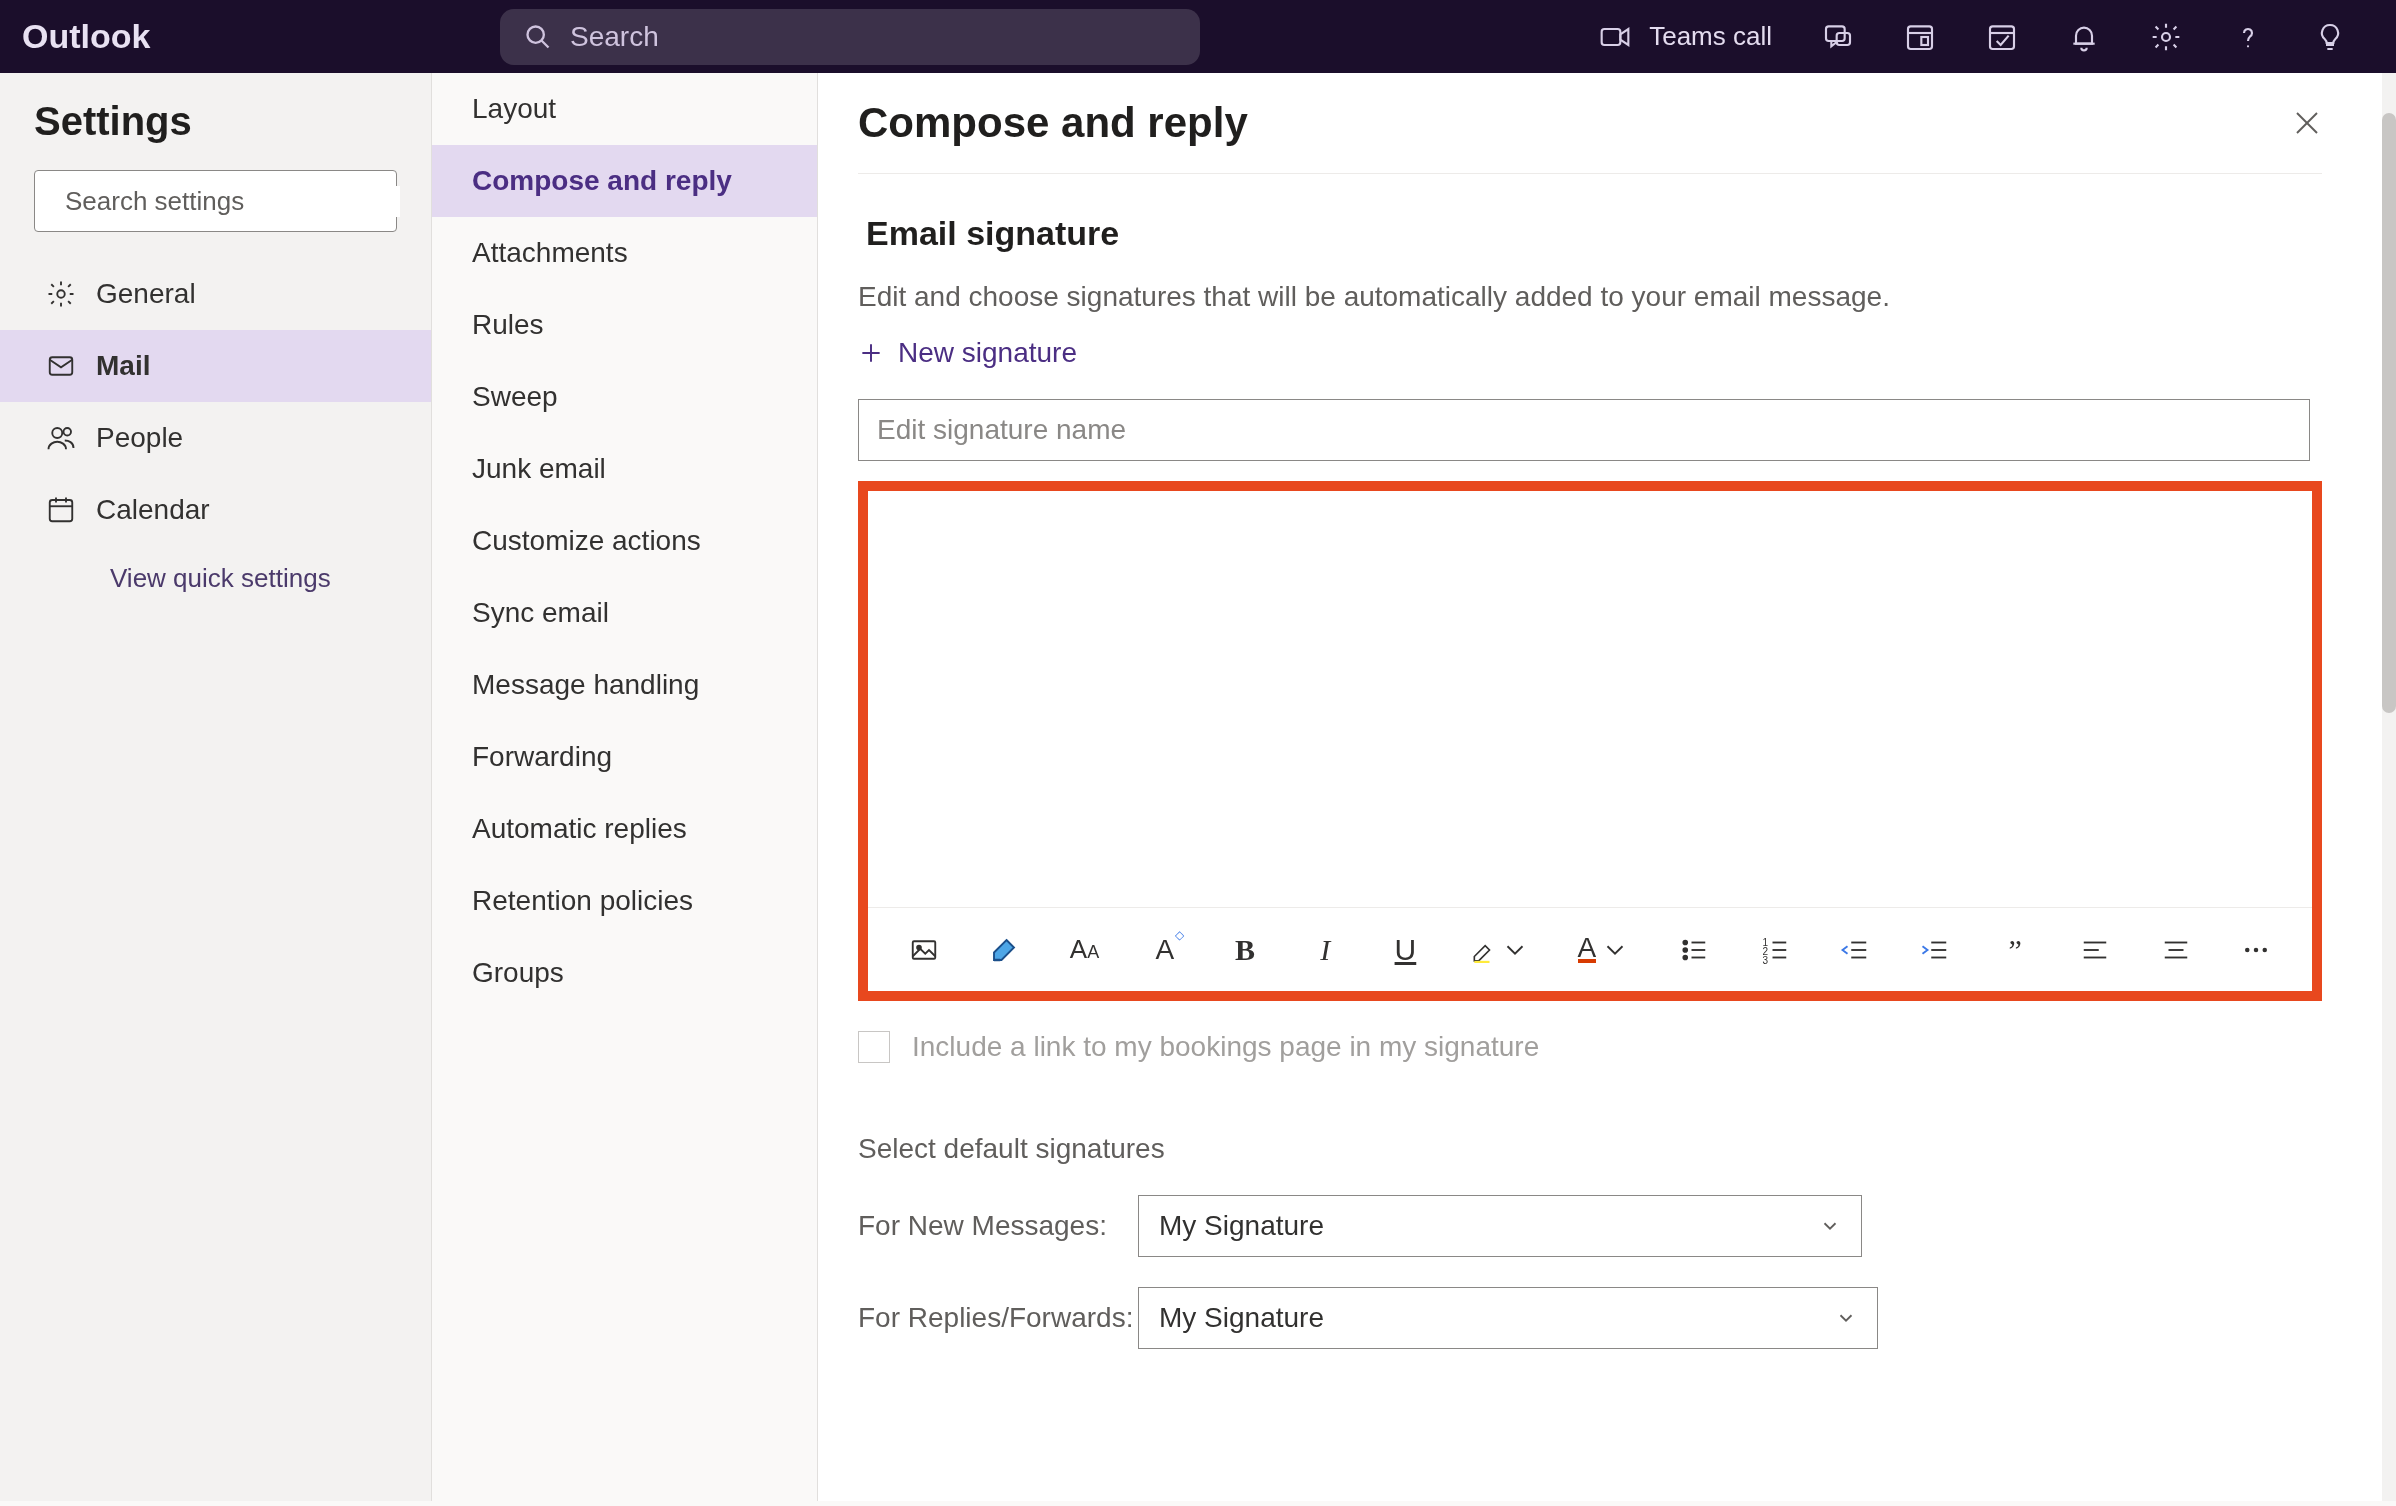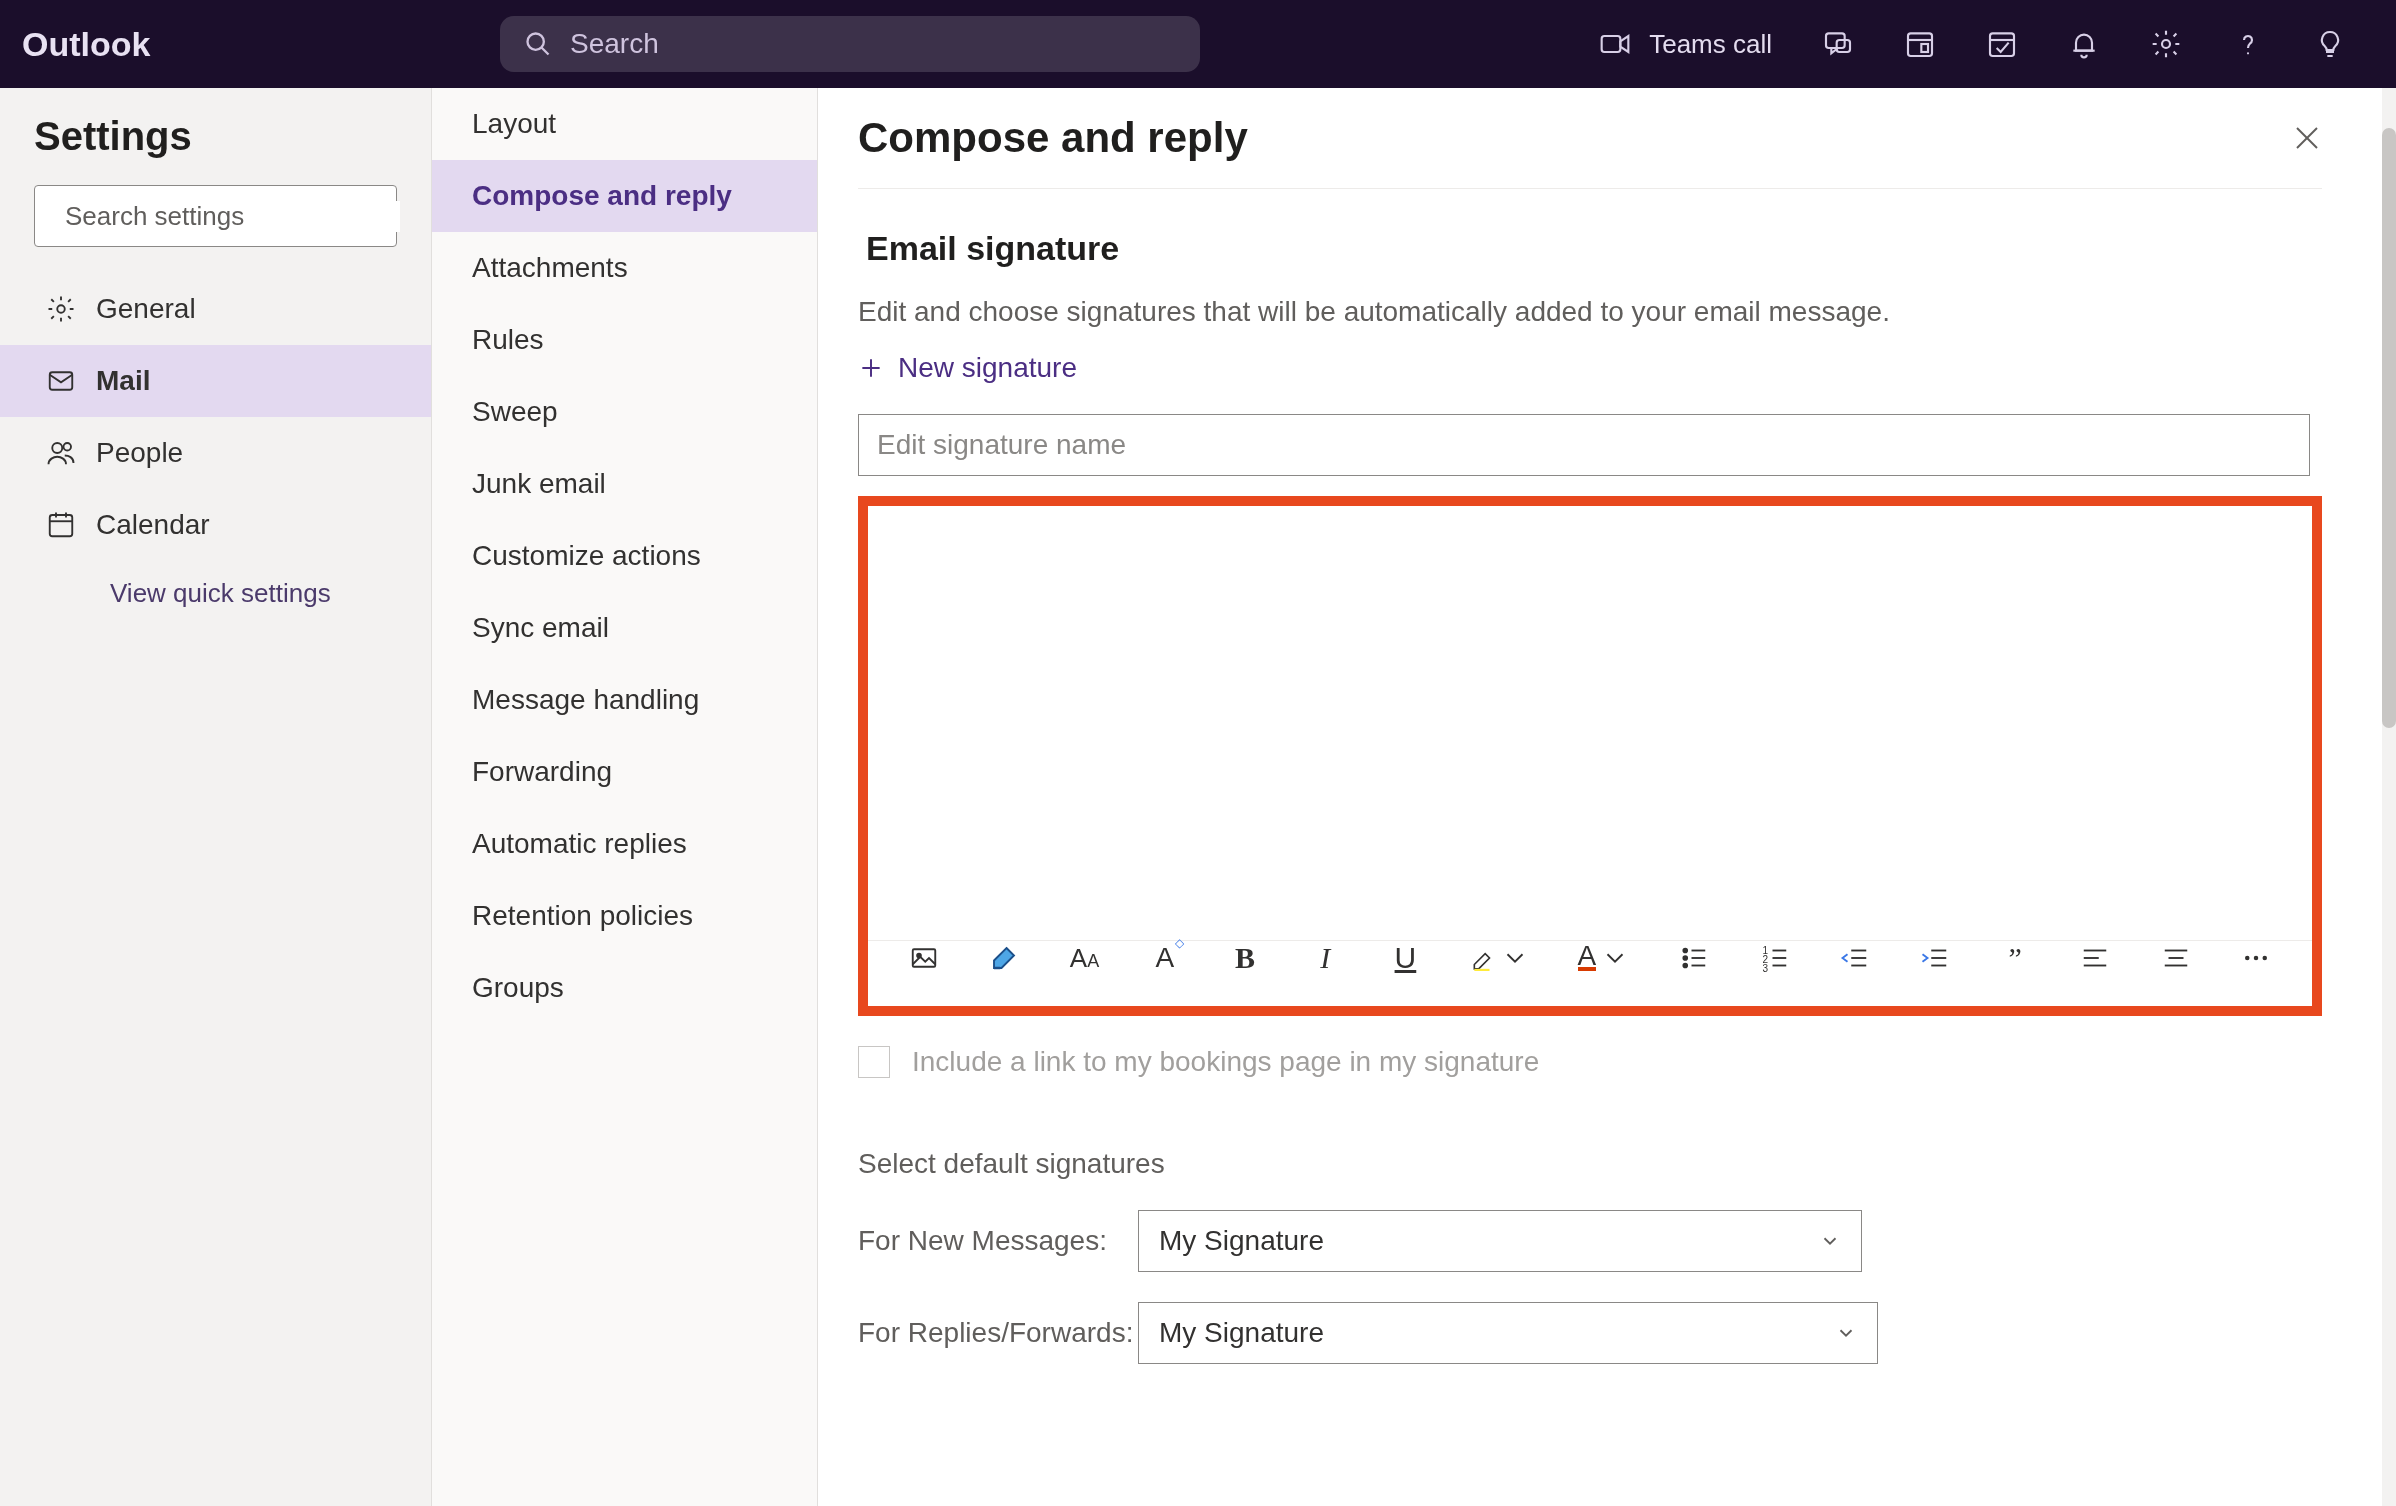--- a/index.html
+++ b/index.html
@@ -1,19 +1,19 @@
 <!DOCTYPE html>
 <html><head>
 <meta charset="utf-8">
 <style>
   * { box-sizing: border-box; margin: 0; padding: 0; font-family: "Segoe UI", Arial, sans-serif; }
   html, body { width: 2396px; height: 1506px; overflow: hidden; background: #faf9f8; }
 
   
-  .topbar { height: 88px; background: #1b0e2b; display: flex; align-items: center; color: #e4dcef; }
+  .topbar { height: 73px; background: #1b0e2b; display: flex; align-items: center; color: #e4dcef; }
   .brand { width: 500px; padding-left: 22px; font-size: 34px; font-weight: 600; color: #e8e1f2; }
   .search-wrap { width: 700px; height: 56px; background: rgba(255,255,255,0.15); border-radius: 14px; display: flex; align-items: center; padding: 0 24px; }
   .search-wrap svg { width: 28px; height: 28px; stroke: #cfc3de; fill: none; stroke-width: 2; }
   .search-wrap input { flex: 1; background: transparent; border: none; outline: none; color: #e0d6ec; font-size: 28px; margin-left: 18px; }
   .search-wrap input::placeholder { color: #cfc3de; }
   .top-right { flex: 1; display: flex; justify-content: flex-end; align-items: center; gap: 50px; padding-right: 50px; }
   .top-icon { width: 32px; height: 32px; stroke: #d8cfe7; fill: none; stroke-width: 1.6; cursor: pointer; }
   .teams-call { display: flex; align-items: center; gap: 18px; color: #e4dcef; font-size: 26px; cursor: pointer; }
 
   
@@ -44,21 +44,21 @@
   .close-btn { width:30px; height:30px; stroke:#605e5c; stroke-width:1.5; fill:none; cursor:pointer;}
   .section-title { font-size:34px; font-weight:700; margin-top:40px; color:#201f1e;margin-left:8px;}
   .desc { font-size:28px; color:#605e5c; margin-top:28px;}
   .subdesc { font-size:28px; color:#767472; margin-top:28px;}
   .new-sig { display:flex; align-items:center; gap:14px; margin-top:24px; color:#4b2e83; font-size:28px; cursor:pointer;}
   .new-sig svg { width:26px; height:26px; stroke:#4b2e83; fill:none; stroke-width:1.8;}
   .name-input { width:1452px; height:62px; border:1px solid #8a8886; margin-top:30px; padding:0 18px; font-size:28px; color:#323130; outline:none;}
   .name-input::placeholder { color:#8a8886;}
   .editor-wrap { width:1464px; height:520px; border:10px solid #e8481e; margin-top:20px; background:#fff; display:flex; flex-direction:column;}
   .editor-area { flex:1; padding:18px; font-size:26px; color:#323130; outline:none; overflow:auto;}
-  .editor-toolbar { height:66px; border-top:1px solid #edebe9; display:flex; gap:48px; padding:0 40px;}
+  .editor-toolbar { height:84px; border-top:1px solid #edebe9; display:flex; align-items:center; gap:48px; padding:0 40px;}
   .tb-btn { width:34px; height:34px; display:flex; align-items:center; justify-content:center; cursor:pointer; color:#323130;}
   .tb-btn svg { width:30px; height:30px; stroke:#323130; fill:none; stroke-width:1.5;}
   .tb-bold { font-weight:900; font-size:30px; font-family:"Segoe UI"; }
   .tb-italic { font-style:italic; font-size:30px; font-family:"Times New Roman";}
   .tb-under { font-size:30px; text-decoration:underline;}
   .chev { width:20px; height:20px; stroke:#1b3a9c; fill:none; stroke-width:2;}
   .checkbox-row { display:flex; align-items:center; gap:22px; margin-top:30px;}
   .cb { width:32px; height:32px; border:1px solid #c8c6c4; background:#fff;}
   .cb-label { font-size:28px; color:#a19f9d;}
   .select-heading { font-size:28px; color:#605e5c; margin-top:70px;}

